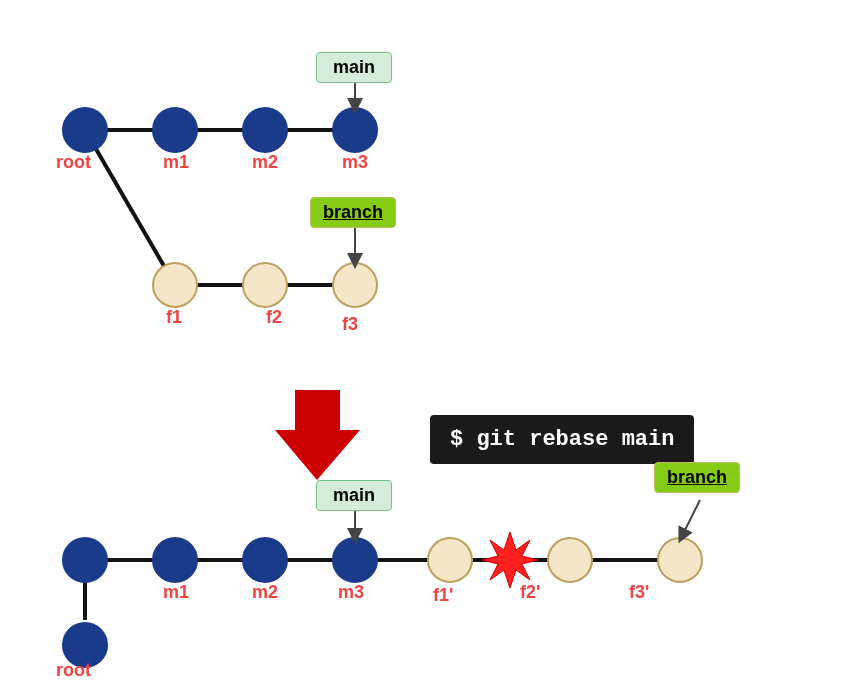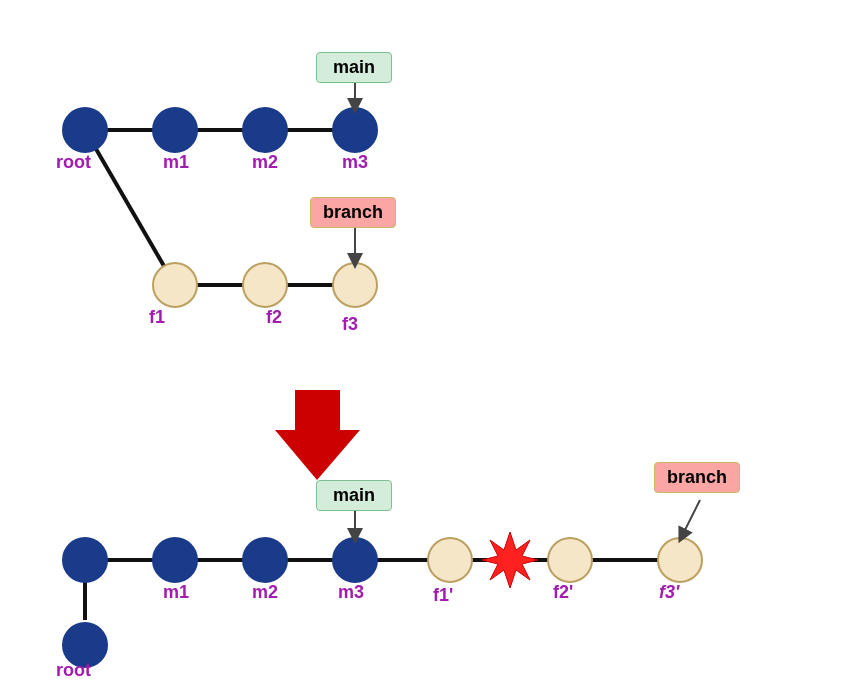--- a/index.html
+++ b/index.html
@@ -24,42 +24,43 @@
       top: 0; left: 0;
       width: 841px;
       height: 699px;
     }
 
     
     .node-label {
       position: absolute;
       font-size: 18px;
       font-weight: bold;
-      color: #a21caf;
+      color: #ef4444;
       text-align: center;
     }
 
     .tag-box {
       position: absolute;
       border: 1.5px solid #888;
       border-radius: 4px;
       padding: 4px 12px;
       font-size: 18px;
       font-weight: bold;
       text-align: center;
     }
 
     .tag-main {
       background: #d4edda;
       border-color: #7dbf8e;
     }
 
     .tag-branch {
-      background: #fca5a5;
+      background: #84cc16;
       border-color: #c8b866;
+      text-decoration: underline;
     }
 
     .command-box {
       position: absolute;
       background: #1a1a1a;
       color: #ffffff;
       font-family: 'Courier New', monospace;
       font-size: 22px;
       font-weight: bold;
       padding: 12px 20px;
@@ -152,30 +153,31 @@
 
   <div class="tag-box tag-main" style="left: 316px; top: 52px; min-width: 76px;">main</div>
 
   <div class="tag-box tag-branch" style="left: 310px; top: 197px; min-width: 82px;">branch</div>
 
   <div class="node-label" style="left: 56px; top: 152px;">root</div>
   <div class="node-label" style="left: 163px; top: 152px;">m1</div>
   <div class="node-label" style="left: 252px; top: 152px;">m2</div>
   <div class="node-label" style="left: 342px; top: 152px;">m3</div>
 
-  <div class="node-label" style="left: 149px; top: 307px;">f1</div>
+  <div class="node-label" style="left: 166px; top: 307px;">f1</div>
   <div class="node-label" style="left: 266px; top: 307px;">f2</div>
   <div class="node-label" style="left: 342px; top: 314px;">f3</div>
 
+  <div class="command-box" style="left: 430px; top: 415px;">$ git rebase main</div>
 
   <div class="tag-box tag-main" style="left: 316px; top: 480px; min-width: 76px;">main</div>
 
   <div class="tag-box tag-branch" style="left: 654px; top: 462px; min-width: 82px;">branch</div>
 
   <div class="node-label" style="left: 56px; top: 660px;">root</div>
   <div class="node-label" style="left: 163px; top: 582px;">m1</div>
   <div class="node-label" style="left: 252px; top: 582px;">m2</div>
   <div class="node-label" style="left: 338px; top: 582px;">m3</div>
   <div class="node-label" style="left: 433px; top: 585px;">f1'</div>
-  <div class="node-label" style="left: 553px; top: 582px;">f2'</div>
-  <div class="node-label" style="left: 659px; top: 582px; font-style: italic;">f3'</div>
+  <div class="node-label" style="left: 520px; top: 582px;">f2'</div>
+  <div class="node-label" style="left: 629px; top: 582px;">f3'</div>
 
 </div>
 
 </body></html>

